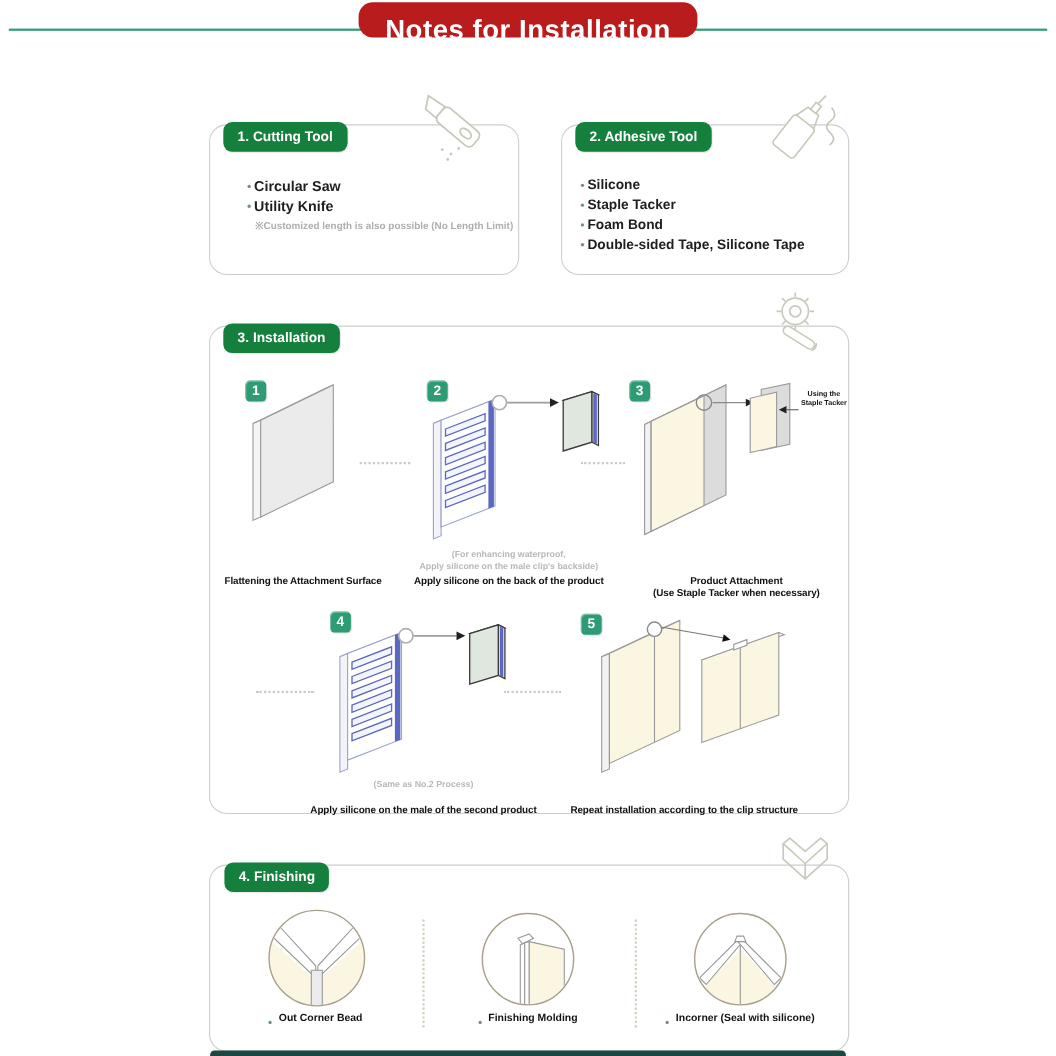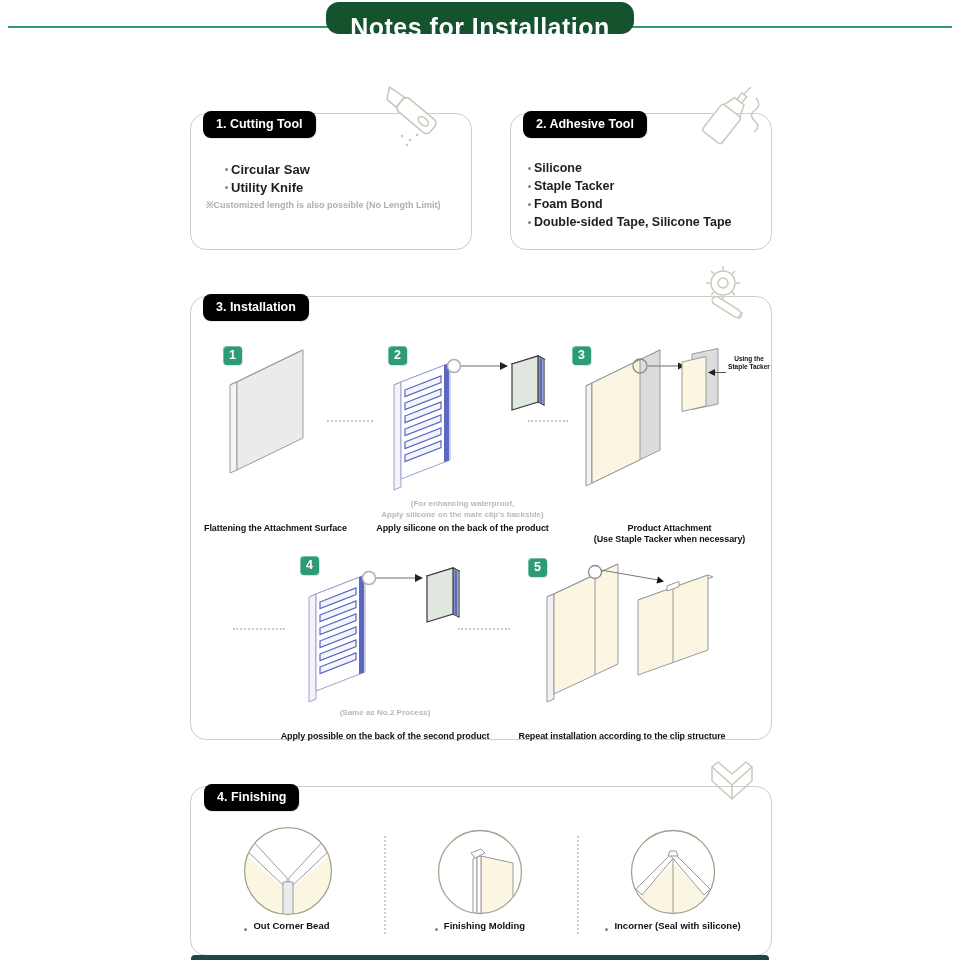--- a/index.html
+++ b/index.html
@@ -1,24 +1,24 @@
 <!DOCTYPE html>
 <html><head>
 <meta charset="utf-8">
 <style>
   html,body{margin:0;padding:0;background:#fff;}
   .canvas{position:relative;width:960px;height:960px;background:#ffffff;overflow:hidden;
           font-family:"Liberation Sans",sans-serif;color:#1c1c1c;}
   .abs{position:absolute;}
   .hline{position:absolute;left:8px;right:8px;top:26px;height:2px;background:#2d9c74;}
-  .pill{position:absolute;left:326px;top:2px;width:308px;height:32px;background:#14532d;
+  .pill{position:absolute;left:326px;top:2px;width:308px;height:32px;background:#b91c1c;
         border-radius:13px;color:#fff;font-size:25px;font-weight:bold;text-align:center;
         line-height:50px;letter-spacing:.5px;}
   .box{position:absolute;border:1.5px solid #cdcdcd;border-radius:16px;background:#fff;}
-  .seclabel{position:absolute;background:#000000;color:#fff;font-weight:bold;font-size:12.5px;
+  .seclabel{position:absolute;background:#15803d;color:#fff;font-weight:bold;font-size:12.5px;
         line-height:27px;height:27px;padding:0 13px;border-radius:8px;white-space:nowrap;
         box-shadow:1px 1px 0 rgba(0,0,0,0.08);}
   .item{position:absolute;display:flex;align-items:center;gap:3px;font-weight:bold;
         font-size:13px;color:#1e1e1e;white-space:nowrap;}
   .item2{font-size:12.5px;}
   .dot{width:3px;height:3px;background:#6a8f86;border-radius:50%;flex:0 0 auto;}
   .note{position:absolute;font-size:9px;font-weight:bold;color:#aeaeae;white-space:nowrap;}
   .badge{position:absolute;width:19px;height:19px;background:#2d9c74;color:#fff;font-weight:bold;
         font-size:12.5px;text-align:center;line-height:19px;border-radius:4px;
         box-shadow:inset 1px 1px 0 rgba(255,255,255,.35), 1px 1px 0 rgba(0,0,0,.12);}
@@ -59,21 +59,21 @@
     </g>
   </svg>
   <div class="item" style="left:225px;top:162px;">
     <span class="dot"></span>
     <span>Circular Saw</span>
   </div>
   <div class="item" style="left:225px;top:180px;">
     <span class="dot"></span>
     <span>Utility Knife</span>
   </div>
-  <div class="note" style="left:206px;top:198px;">※Customized length is also possible (No Length Limit)</div>
+  <div class="note" style="left:232px;top:198px;">※Customized length is also possible (No Length Limit)</div>
 
   <div class="box" style="left:510px;top:113px;width:260px;height:135px;"></div>
   <div class="seclabel" style="left:523px;top:111px;">2. Adhesive Tool</div>
   <svg class="abs" style="left:698px;top:84px;" width="74" height="70" viewBox="0 0 74 70">
     <g stroke="#c9c9bb" fill="#fff" stroke-width="1.5">
       <g transform="rotate(38 30 35)">
         <rect x="16" y="26" width="24" height="34" rx="3"></rect>
         <polyline points="18,26 22,14 34,14 38,26" fill="none"></polyline>
         <rect x="25" y="6" width="6" height="8"></rect>
       </g>
@@ -200,21 +200,21 @@
     <circle cx="66" cy="16" r="6.5" fill="#fff" stroke="#b0b0b0" stroke-width="1.5"></circle>
     <line x1="73" y1="16" x2="112" y2="16" stroke="#9e9e9e" stroke-width="1.5"></line>
     <polygon points="112,12 120,16 112,20" fill="#222"></polygon>
     <g transform="translate(124,0)">
       <polygon points="0,14 26,6 32,9 6,17" fill="#fff" stroke="#3a3a3a" stroke-width="1.2"></polygon>
       <polygon points="26,6 32,9 32,55 26,52" fill="#fff" stroke="#3a3a3a" stroke-width="1.2"></polygon>
       <polygon points="27.3,7.6 30.6,9.2 30.6,53.6 27.3,52" fill="#5b67c0"></polygon>
       <polygon points="0,14 26,6 26,52 0,60" fill="#dfe7df" stroke="#3a3a3a" stroke-width="1.2"></polygon>
     </g>
   </svg>
-  <div class="cap" style="left:270px;top:694px;width:230px;">Apply possible on the back of the second product</div>
+  <div class="cap" style="left:270px;top:694px;width:230px;">Apply silicone on the male of the second product</div>
   <div class="sub" style="left:270px;top:708px;width:230px;">(Same as No.2 Process)</div>
 
   <div class="dotline" style="left:458px;top:628px;width:52px;"></div>
 
   <div class="badge" style="left:528px;top:558px;">5</div>
   <svg class="abs" style="left:542px;top:556px;" width="210" height="150" viewBox="0 0 210 150">
     <polygon points="5,41 69,11 76,8 12,38" fill="#fdfdf6" stroke="#999" stroke-width="1"></polygon>
     <polygon points="5,41 12,38 12,143 5,146" fill="#f2f2f2" stroke="#999" stroke-width="1"></polygon>
     <polygon points="12,38 76,8 76,108 12,138" fill="#fbf6e2" stroke="#999" stroke-width="1"></polygon>
     <line x1="53" y1="18.8" x2="53" y2="118.8" stroke="#999" stroke-width="1"></line>

